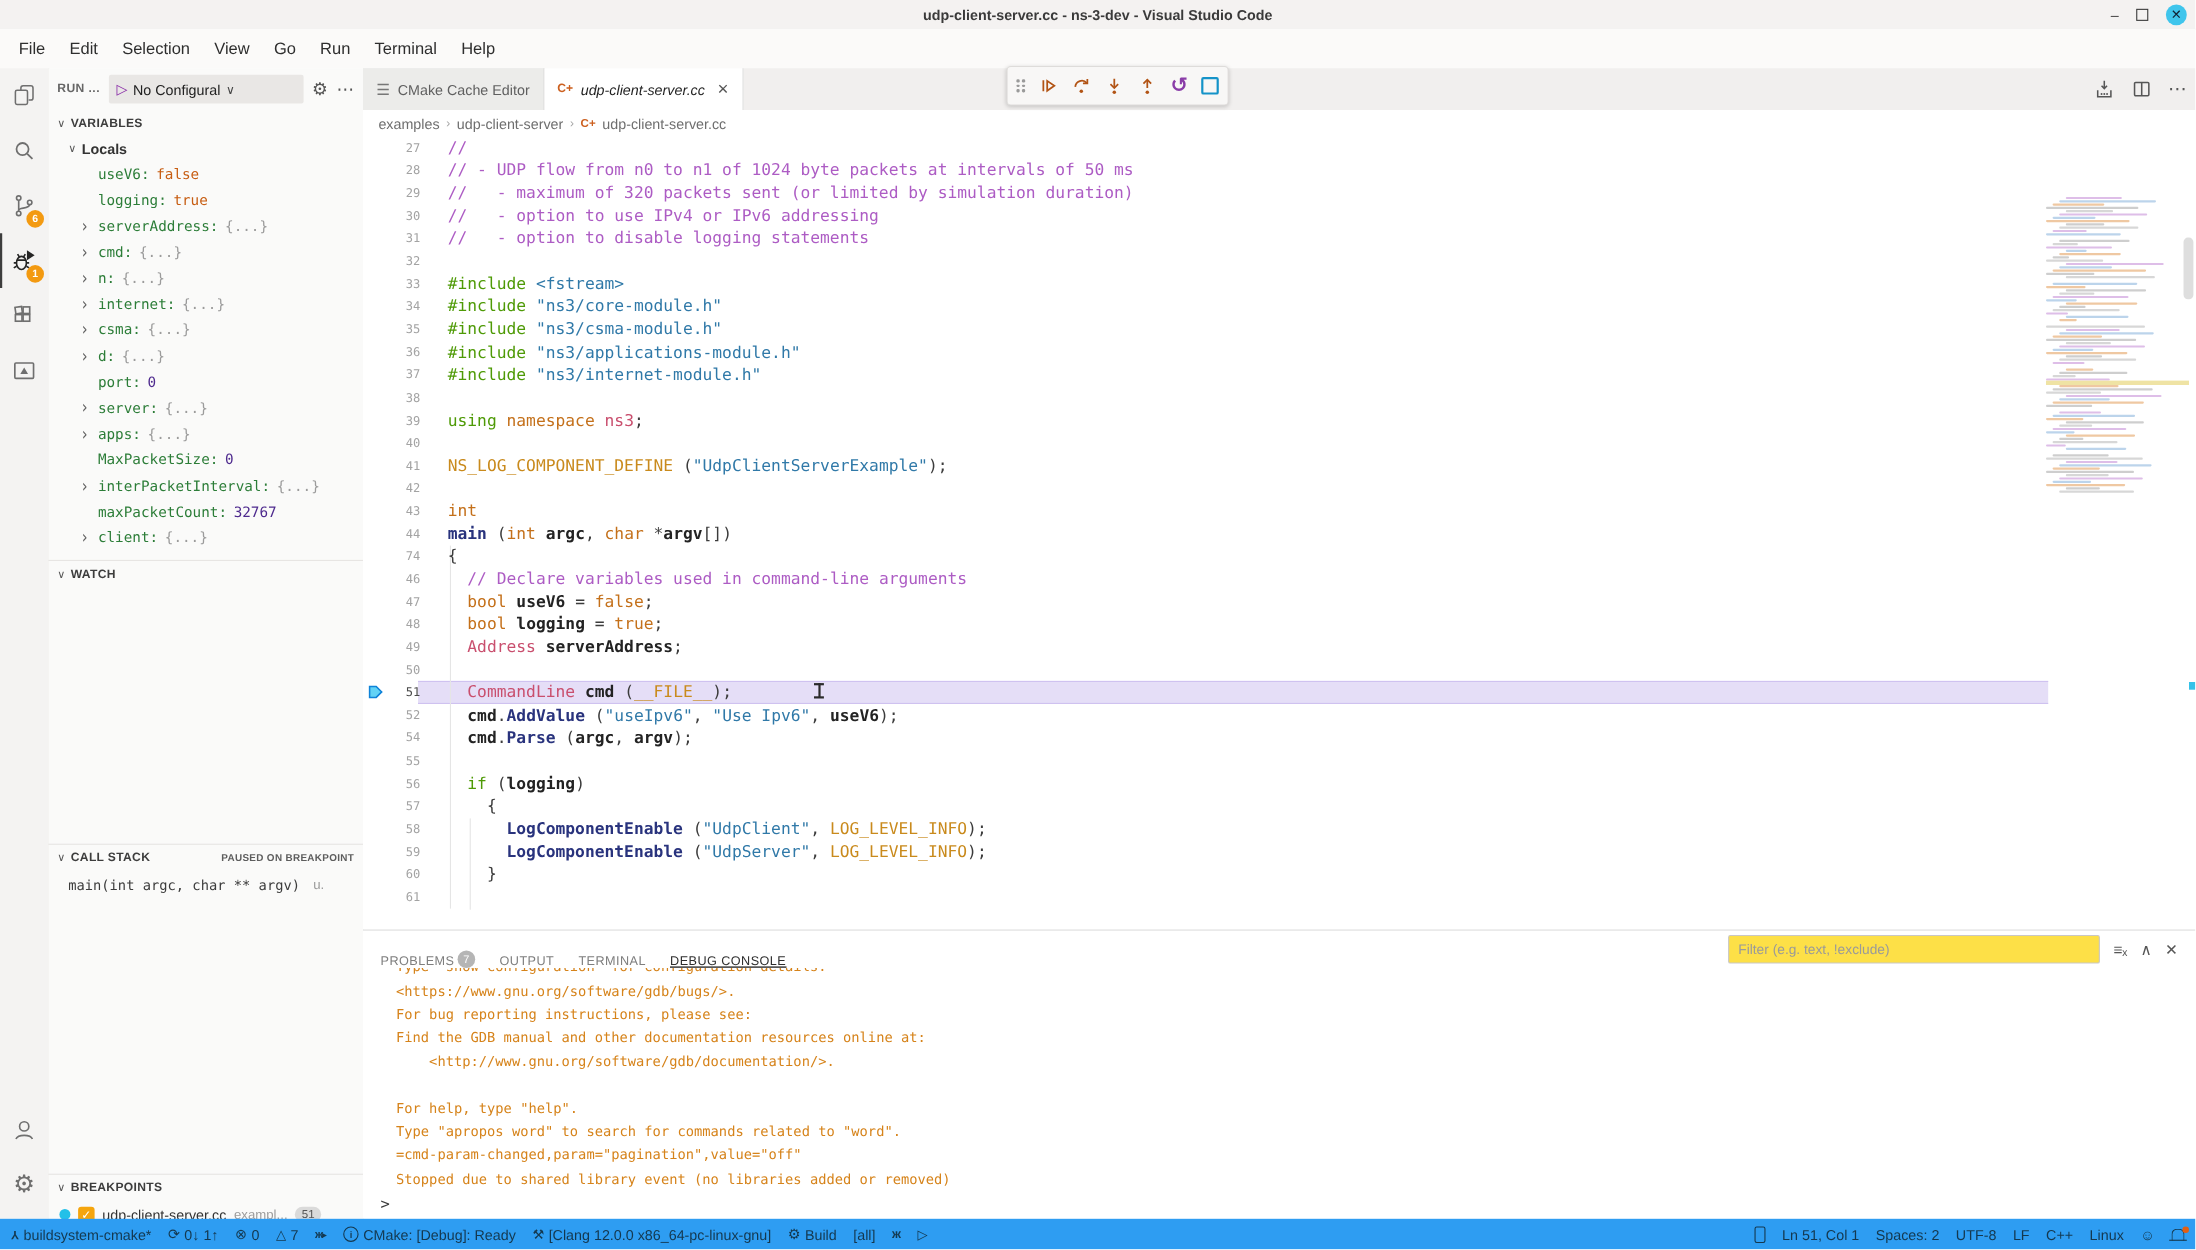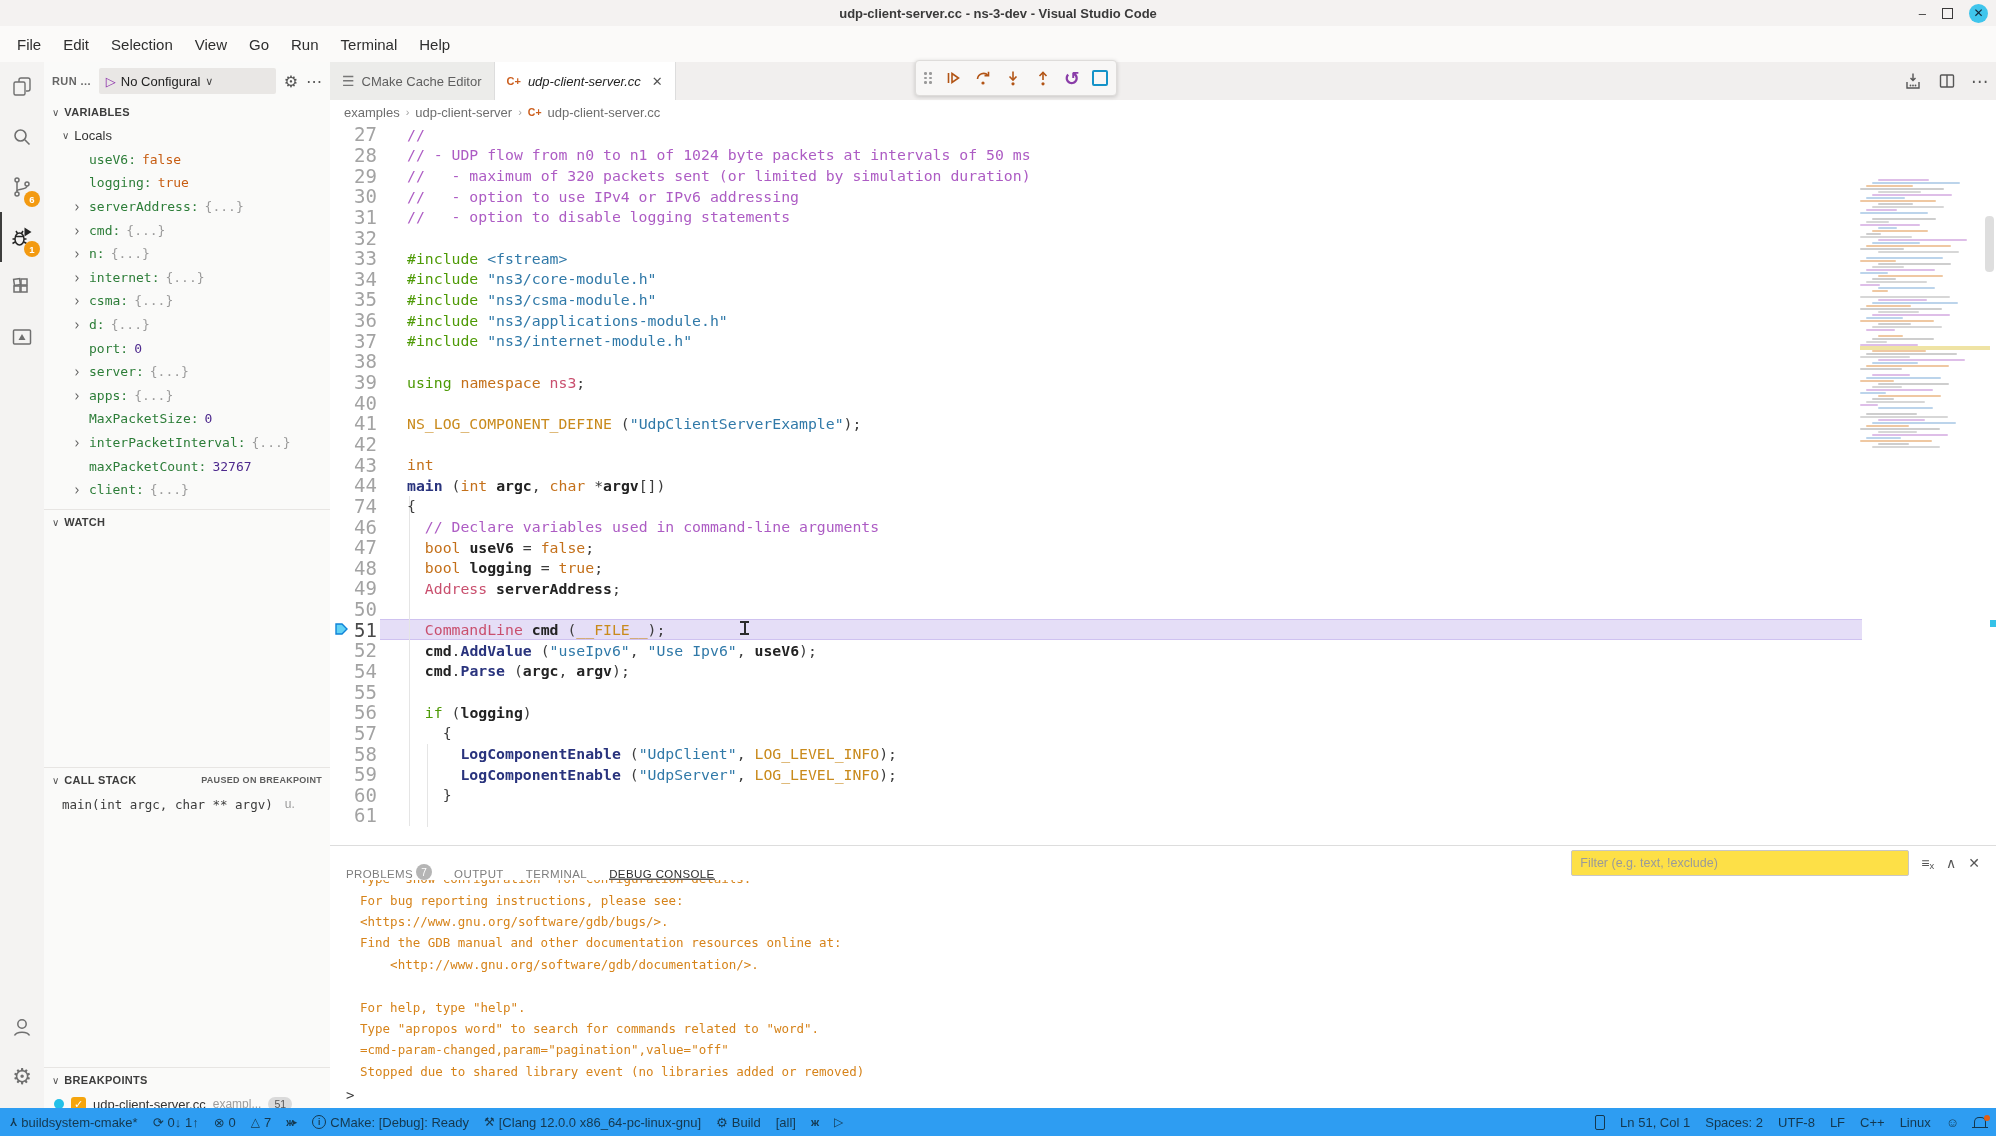--- a/index.html
+++ b/index.html
@@ -38,21 +38,21 @@
   .cfg-chev{color:#444;font-size:11px;}
   .hdr-ico{color:#555;font-size:16px;}
   .section-hdr{display:flex;align-items:center;height:24px;padding:0 8px;gap:5px;}
   .section-hdr .chev{font-size:10px;color:#555;}
   .section-hdr .lbl{font-size:11px;font-weight:bold;color:#3d3d3d;letter-spacing:.3px;}
   .sect{position:absolute;left:0;right:0;}
   .sect.bordered{border-top:1px solid #e7e5e3;}
   .mono,.var-row,.frame-row{font-family:"DejaVu Sans Mono","Liberation Mono",monospace;}
   .group-row{height:23.6px;display:flex;align-items:center;padding-left:18px;gap:5px;}
   .group-row .chev{font-size:10px;color:#555;}
-  .group-row .glbl{font-size:13px;font-weight:normal;color:#333;}
+  .group-row .glbl{font-size:13px;font-weight:bold;color:#333;}
   .var-row{position:relative;height:23.6px;display:flex;align-items:center;padding-left:45px;font-size:13px;white-space:nowrap;}
   .twisty{position:absolute;left:29px;color:#616161;font-size:13px;transform:scaleY(1.25);}
   .vname{color:#2c7d38;}
   .vname::after{content:":";color:#2c7d38;margin-right:6px;}
   .v-bool{color:#c75d12;}
   .v-num{color:#4e2a8e;}
   .v-obj{color:#9b9b9b;}
   .paused-badge{margin-left:auto;font-size:9px;font-weight:bold;color:#5d5d5d;letter-spacing:.3px;}
   .frame-row{height:24px;display:flex;align-items:center;padding-left:18px;font-size:12.5px;color:#3c3c3c;white-space:nowrap;}
   .frame-file{color:#9a9a9a;margin-left:12px;font-family:"Liberation Sans",sans-serif;font-size:12px;}
@@ -80,21 +80,21 @@
   .stop-sq{width:12px;height:12px;border:2px solid #1593c8;border-radius:2px;}
   .breadcrumbs{position:absolute;left:0;right:0;top:38px;height:24px;background:#fff;display:flex;align-items:center;
                padding-left:14px;gap:6px;font-size:13px;color:#6e6e6e;}
   .bc-sep{color:#a3a3a3;font-size:11px;}
   .bc-ico{color:#cc5f1e;font-weight:bold;font-size:10.5px;}
   
   .code-area{position:absolute;left:0;right:0;top:62px;bottom:0;overflow:hidden;
              font-family:"DejaVu Sans Mono","Liberation Mono",monospace;font-size:14.8px;}
   .code-row{position:relative;height:20.65px;display:flex;align-items:center;white-space:pre;}
   .code-row .glyph{width:24px;height:100%;position:relative;flex:none;}
-  .code-row .lnum{width:28px;color:#a3a3a3;font-size:19px;flex:none;z-index:2;}
+  .code-row .lnum{width:28px;text-align:right;color:#a3a3a3;font-size:11px;flex:none;z-index:2;}
   .code-row .codeln{margin-left:25px;z-index:2;}
   .code-row.cur::before{content:"";position:absolute;left:50px;right:134px;top:0;bottom:0;
                         background:#e5def7;border-top:1px solid #cfc2f0;border-bottom:1px solid #cfc2f0;}
   .code-row.cur .lnum{color:#4a4a4a;}
   .tok-c{color:#ad5cc4;}
   .tok-k{color:#4e9a06;}
   .tok-t{color:#c4701a;}
   .tok-m{color:#c98a1c;}
   .tok-cl{color:#c94f6e;}
   .tok-fn{color:#29337d;font-weight:bold;}
@@ -813,22 +813,22 @@
           <input class="filter-box" placeholder="Filter (e.g. text, !exclude)" style="">
           <span class="pico">≡ₓ</span>
           <span class="pico">∧</span>
           <span class="pico">✕</span>
         </div>
       </div>
       <div class="console">
         <div class="console-list">
 
         <div class="console-line">Type "show configuration" for configuration details.</div>
+            <div class="console-line">&lt;https://www.gnu.org/software/gdb/bugs/&gt;.</div>
             <div class="console-line">For bug reporting instructions, please see:</div>
-            <div class="console-line">&lt;https://www.gnu.org/software/gdb/bugs/&gt;.</div>
             <div class="console-line">Find the GDB manual and other documentation resources online at:</div>
             <div class="console-line">    &lt;http://www.gnu.org/software/gdb/documentation/&gt;.</div>
             <div class="console-line">&nbsp;</div>
             <div class="console-line">For help, type "help".</div>
             <div class="console-line">Type "apropos word" to search for commands related to "word".</div>
             <div class="console-line">=cmd-param-changed,param="pagination",value="off"</div>
             <div class="console-line">Stopped due to shared library event (no libraries added or removed)</div>
           </div>
       </div>
       <div class="prompt-row">&gt;</div>

